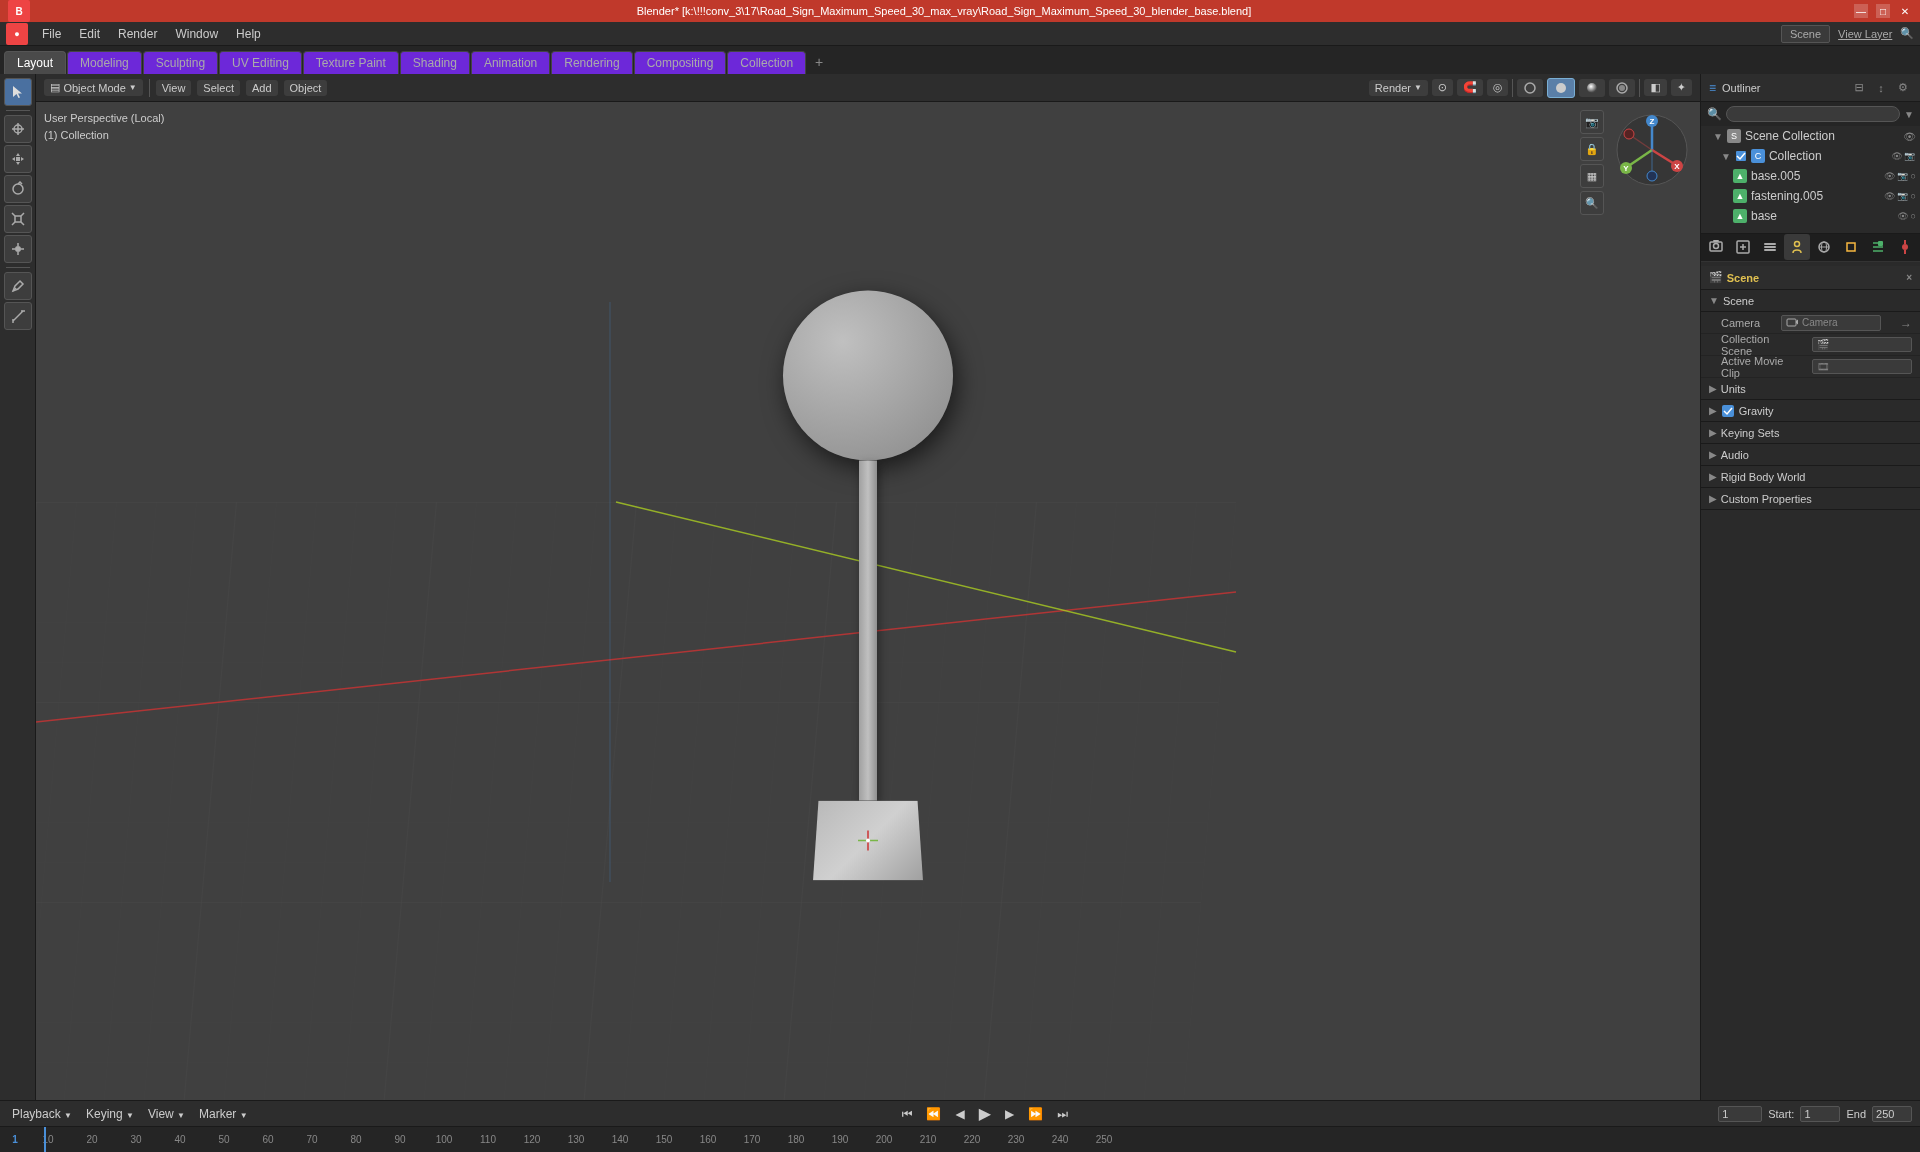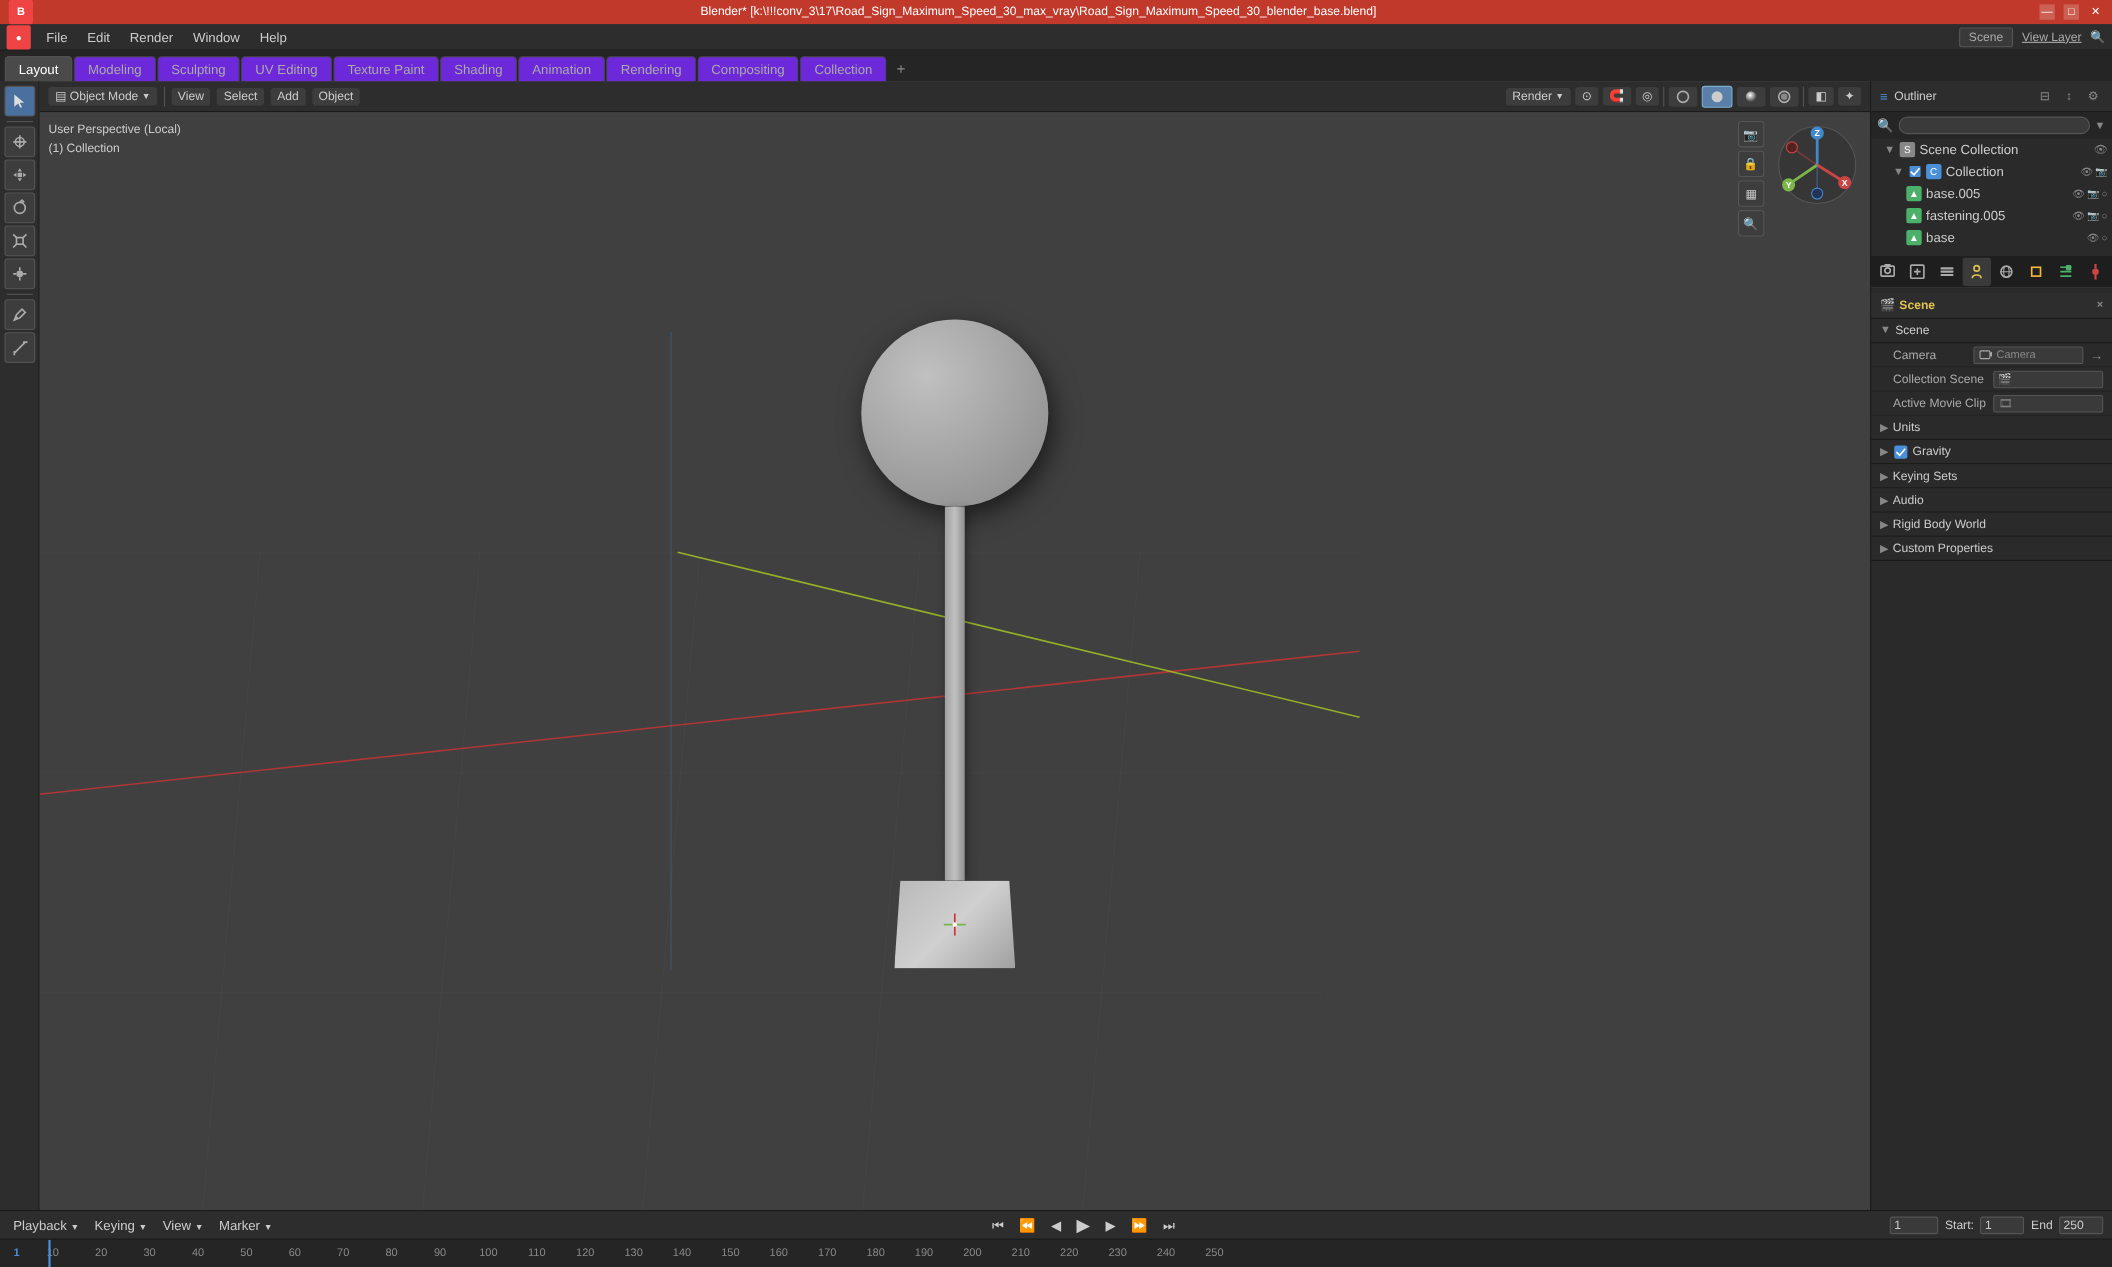--- a/index.html
+++ b/index.html
@@ -306,21 +306,21 @@
       font-size: 11px;
       font-weight: bold;
       border-bottom: 1px solid #1a1a1a;
     }
     .prop-row {
       height: 22px;
       display: flex;
       align-items: center;
       padding: 0 8px 0 20px;
       border-bottom: 1px solid #232323;
-      gap: 6px;
+      gap: 19px;
     }
     .prop-label { color: #aaa; font-size: 11px; flex: 1; }
     .prop-value {
       color: #ccc;
       font-size: 11px;
       background: #3a3a3a;
       border: 1px solid #555;
       border-radius: 2px;
       padding: 1px 4px;
       min-width: 80px;

